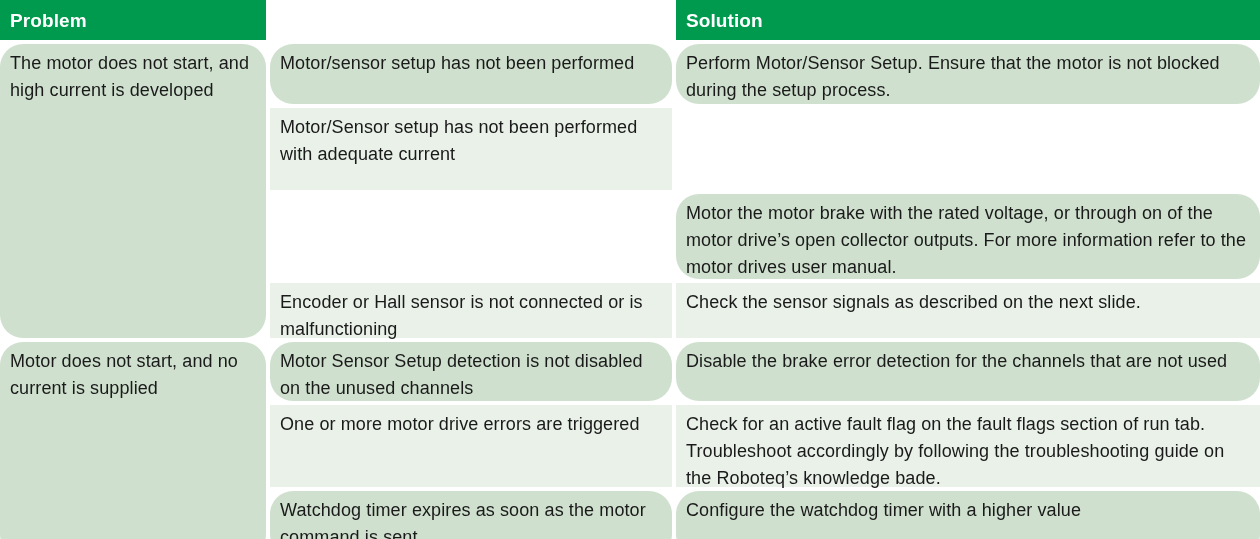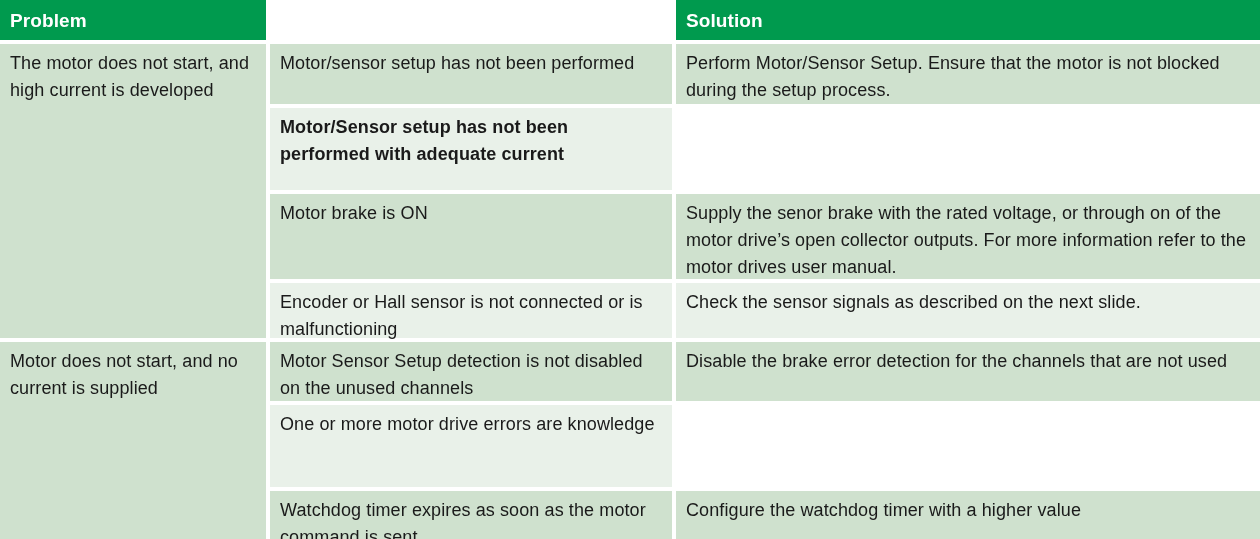--- a/index.html
+++ b/index.html
@@ -31,29 +31,29 @@
   .hdr {
     background: var(--header-bg, #009a4e);
     color: var(--header-text, #ffffff);
     font-weight: bold;
     font-size: 19px;
     display: flex;
     align-items: center;
     padding-top: 0;
     padding-bottom: 0;
   }
-  .alt1 { background: var(--row-alt1, #cfe1ce); }
+  .alt1 { background: var(--row-alt1, #cfe1ce); border-radius: 23px; }
   .alt2 { background: var(--row-alt2, #e9f1e9); }
 
   .c1 { grid-column: 1; }
   .c2 { grid-column: 2; }
   .c3 { grid-column: 3; }
   .r1 { grid-row: 1; }
   .r2 { grid-row: 2; }
-  .r3 { grid-row: 3; font-weight: bold; }
+  .r3 { grid-row: 3; }
   .r4 { grid-row: 4; }
   .r5 { grid-row: 5; }
   .r6 { grid-row: 6; }
   .r7 { grid-row: 7; }
   .r8 { grid-row: 8; }
   .problem-g1 { grid-column: 1; grid-row: 2 / span 4; }
   .problem-g2 { grid-column: 1; grid-row: 6 / span 3; }
 </style>
 </head>
 <body>
@@ -63,29 +63,29 @@
   <div class="cell hdr c1 r1">Problem</div>
   <div class="cell hdr c3 r1">Solution</div>
 
   <div class="cell alt1 problem-g1">The motor does not start, and high current is developed</div>
 
   <div class="cell alt1 c2 r2">Motor/sensor setup has not been performed</div>
   <div class="cell alt1 c3 r2">Perform Motor/Sensor Setup. Ensure that the motor is not blocked during the setup process.</div>
 
   <div class="cell alt2 c2 r3">Motor/Sensor setup has not been performed with adequate current</div>
 
-  <div class="cell alt1 c2 r4">Motor brake is ON</div>
-  <div class="cell alt1 c3 r4">Supply the senor brake with the rated voltage, or through on of the motor drive’s open collector outputs. For more information refer to the motor drives user manual.</div>
+  <div class="cell alt1 c3 r4">Motor the motor brake with the rated voltage, or through on of the motor drive’s open collector outputs. For more information refer to the motor drives user manual.</div>
 
   <div class="cell alt2 c2 r5">Encoder or Hall sensor is not connected or is malfunctioning</div>
   <div class="cell alt2 c3 r5">Check the sensor signals as described on the next slide.</div>
 
   <div class="cell alt1 problem-g2">Motor does not start, and no current is supplied</div>
 
   <div class="cell alt1 c2 r6">Motor Sensor Setup detection is not disabled on the unused channels</div>
   <div class="cell alt1 c3 r6">Disable the brake error detection for the channels that are not used</div>
 
-  <div class="cell alt2 c2 r7">One or more motor drive errors are knowledge</div>
+  <div class="cell alt2 c2 r7">One or more motor drive errors are triggered</div>
+  <div class="cell alt2 c3 r7">Check for an active fault flag on the fault flags section of run tab. Troubleshoot accordingly by following the troubleshooting guide on the Roboteq’s knowledge bade.</div>
 
   <div class="cell alt1 c2 r8">Watchdog timer expires as soon as the motor command is sent.</div>
   <div class="cell alt1 c3 r8">Configure the watchdog timer with a higher value</div>
 
 </div>
 
 </body></html>

